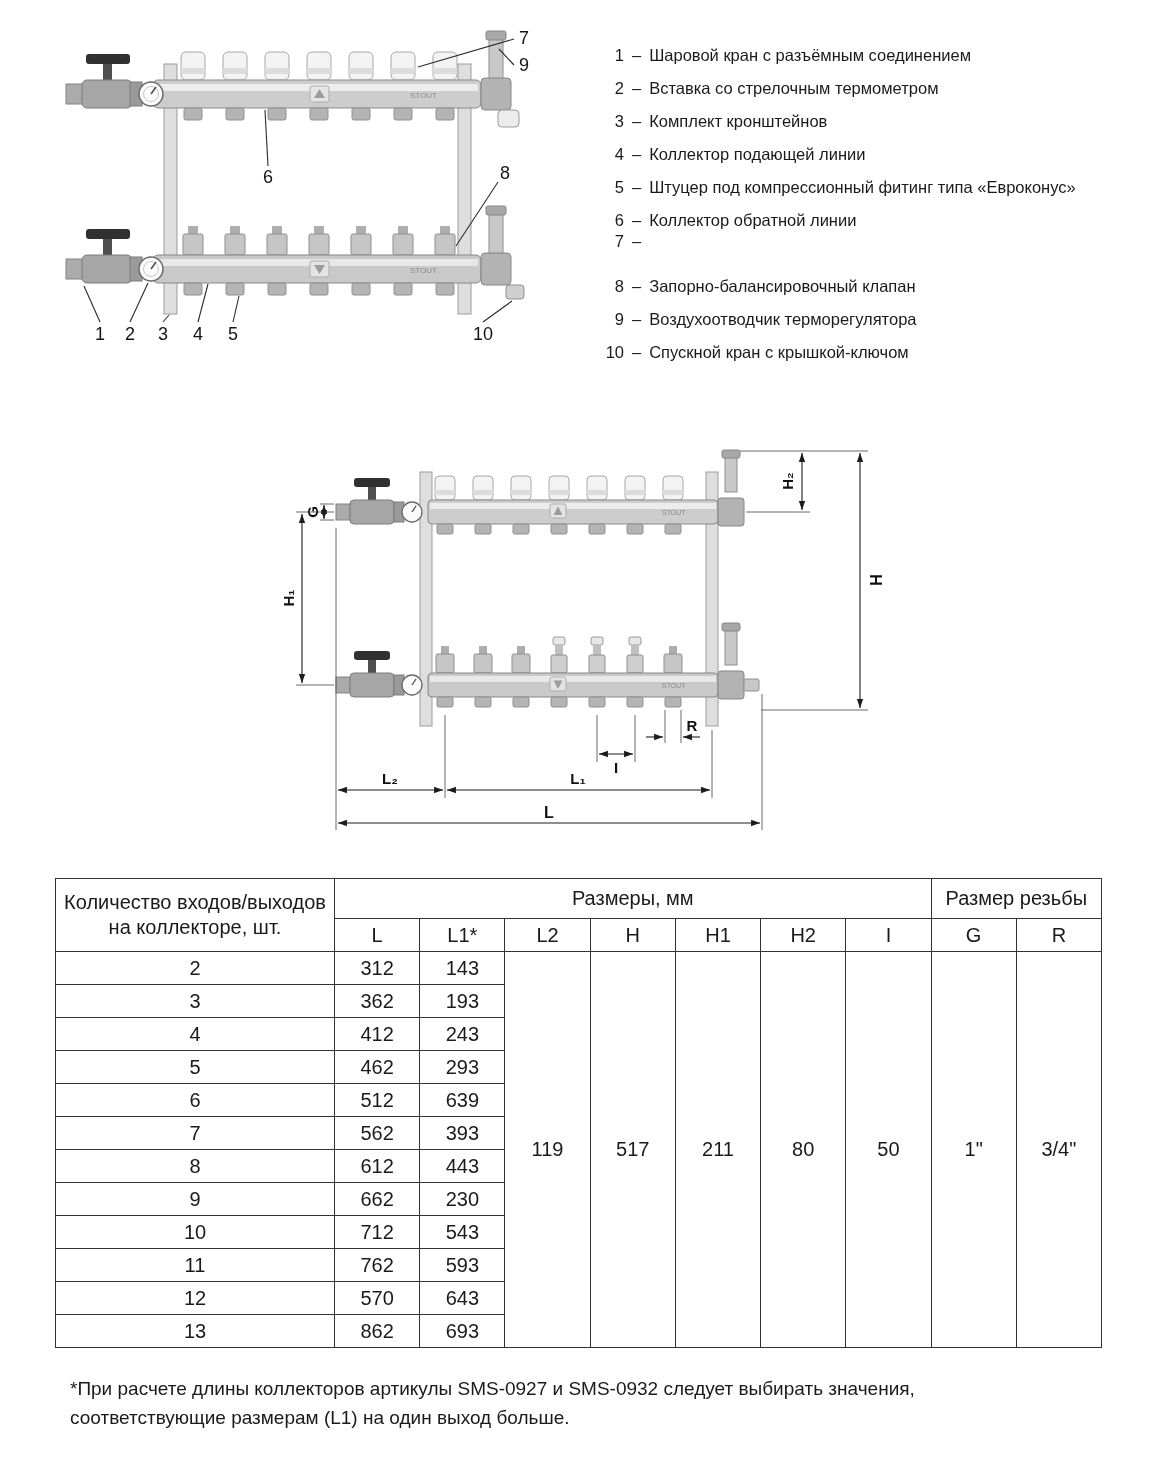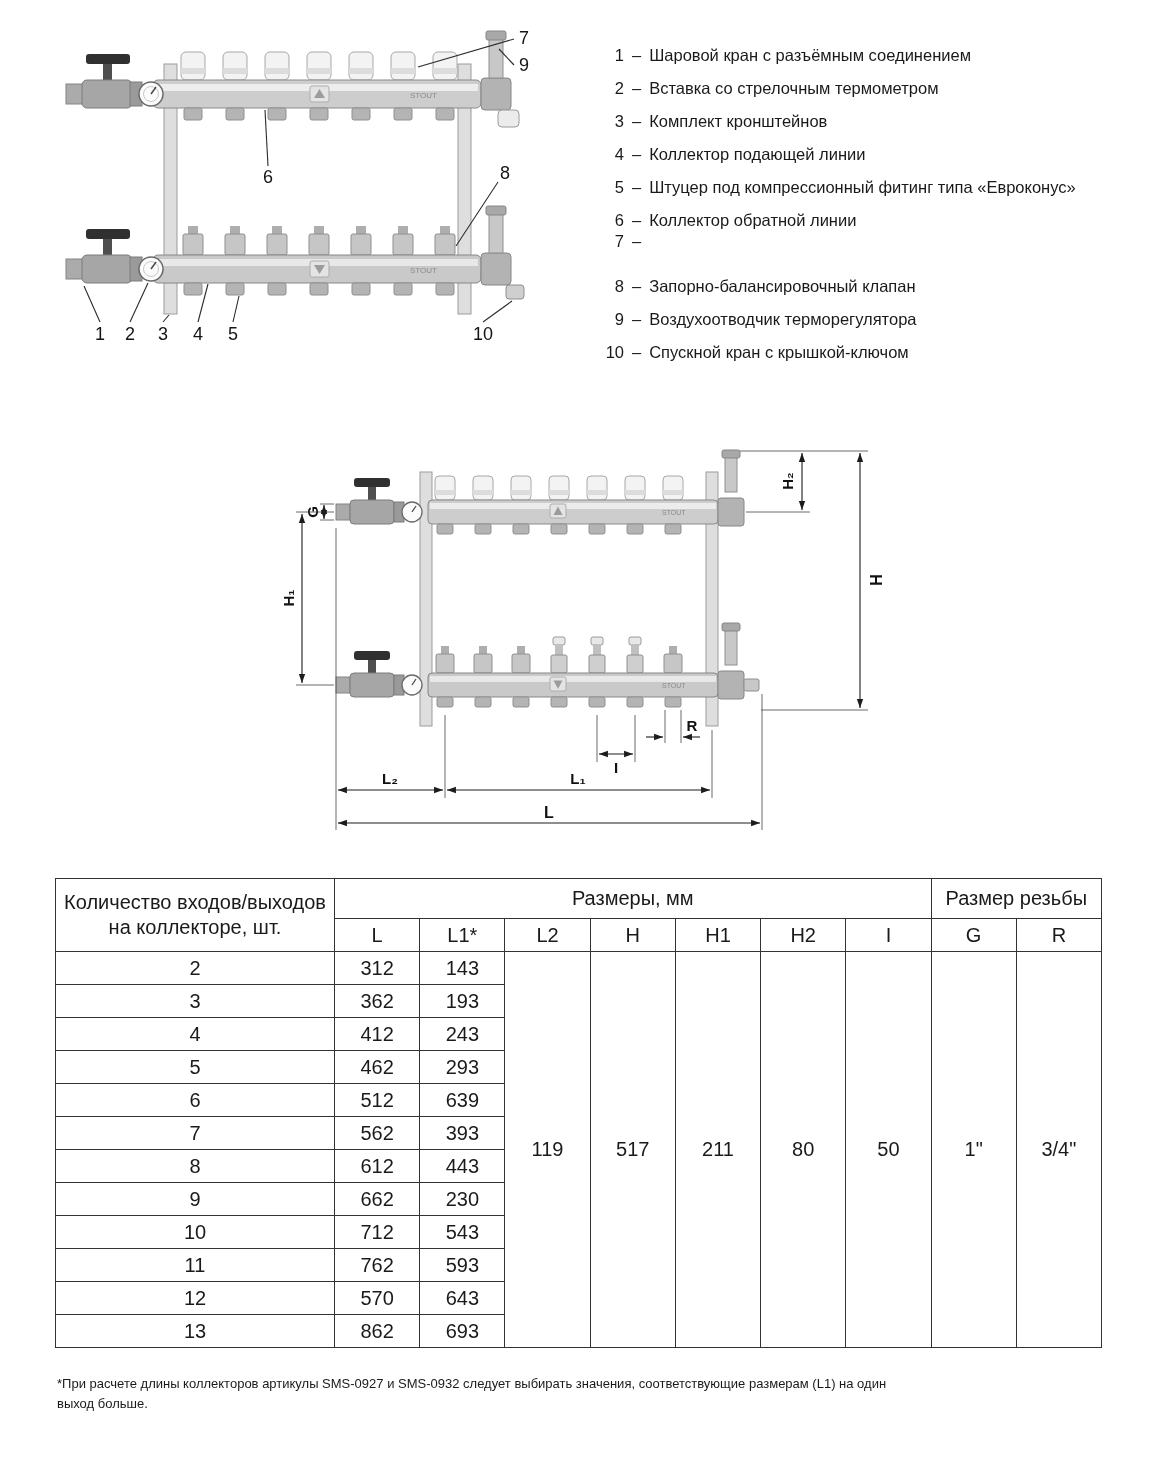--- a/index.html
+++ b/index.html
@@ -19,22 +19,22 @@
   .table-wrap { position: absolute; left: 55px; top: 878px; }
   table.dims { border-collapse: collapse; table-layout: fixed; width: 1047px; font-size: 20px; }
   table.dims th, table.dims td {
     border: 1px solid #333333; text-align: center; vertical-align: middle;
     font-weight: 400; padding: 2px 4px;
   }
   table.dims thead tr.hrow1 th { height: 40px; line-height: 1.25; }
   table.dims thead tr.hrow2 th { height: 33px; }
   table.dims tbody td { height: 33px; }
   .footnote {
-    position: absolute; left: 57px; top: 1374px; max-width: 845px;
-    font-size: 13px; line-height: 1.55;
+    position: absolute; left: 70px; top: 1374px; max-width: 845px;
+    font-size: 19px; line-height: 1.55;
   }
   svg text { font-family: "Liberation Sans", sans-serif; }
 </style>
 </head>
 <body>
 
 <div class="top-section">
 
   <svg width="520" height="330" viewBox="0 0 520 330">
     <defs>

